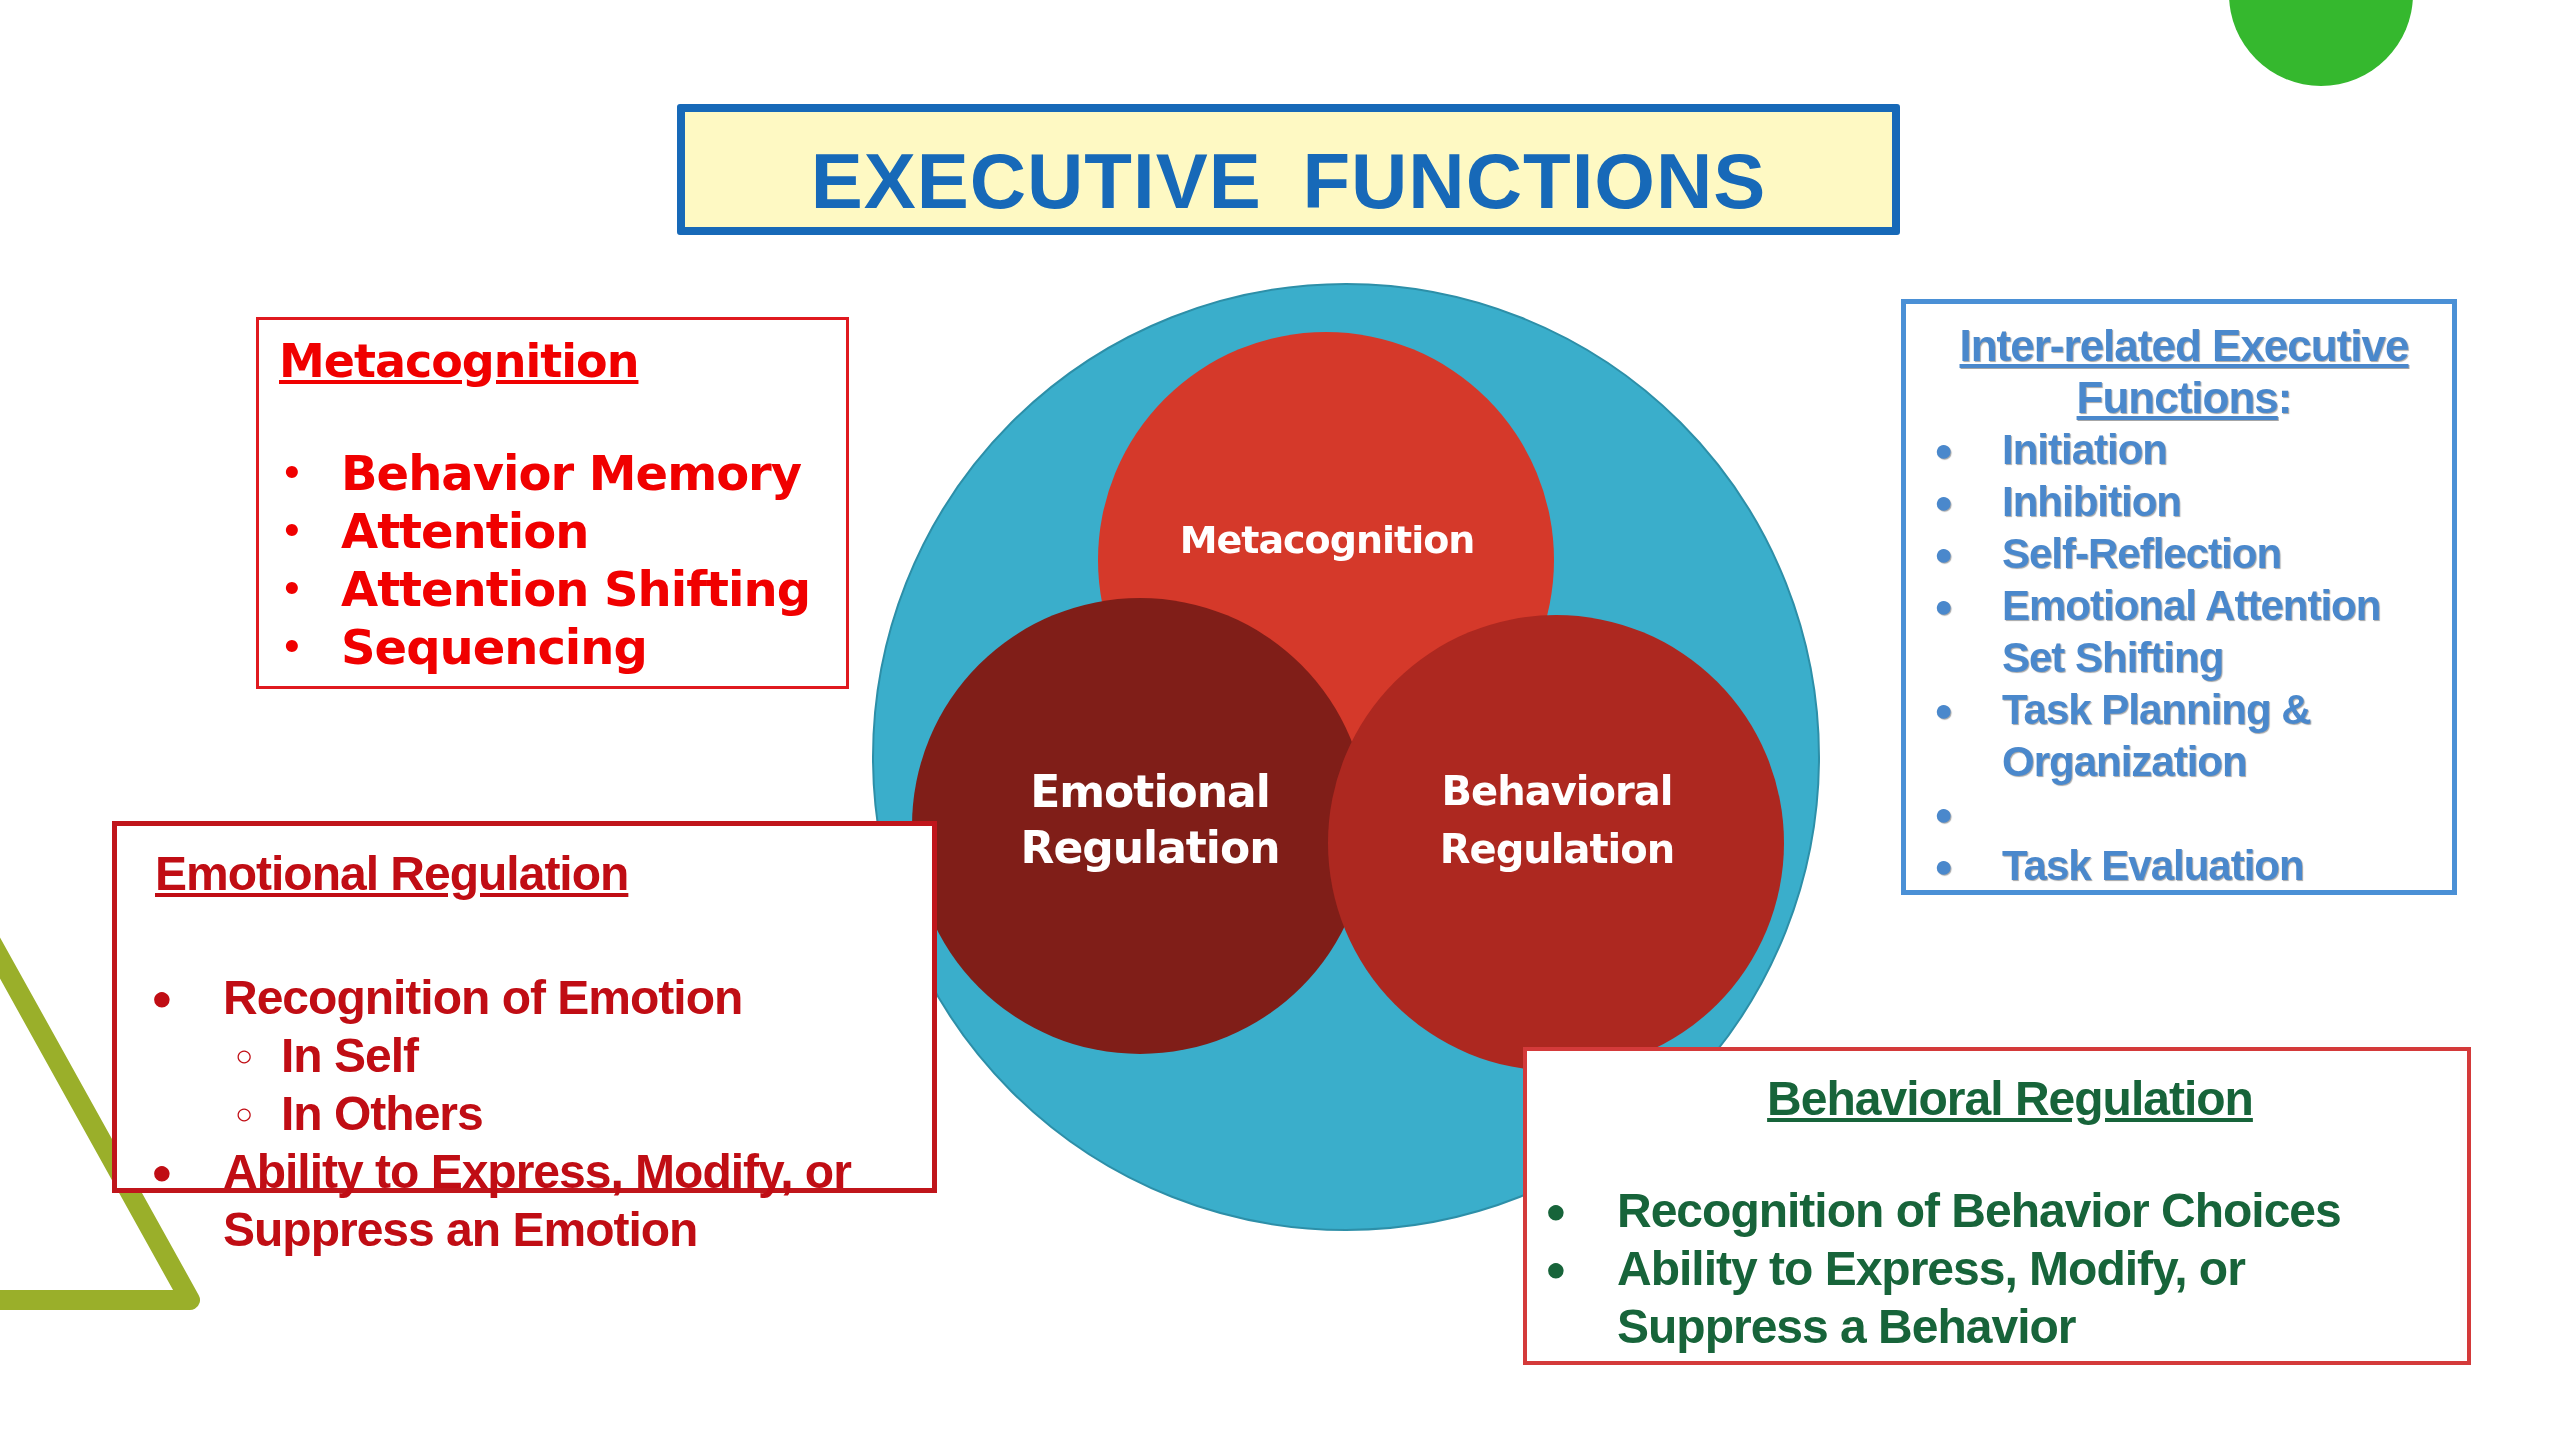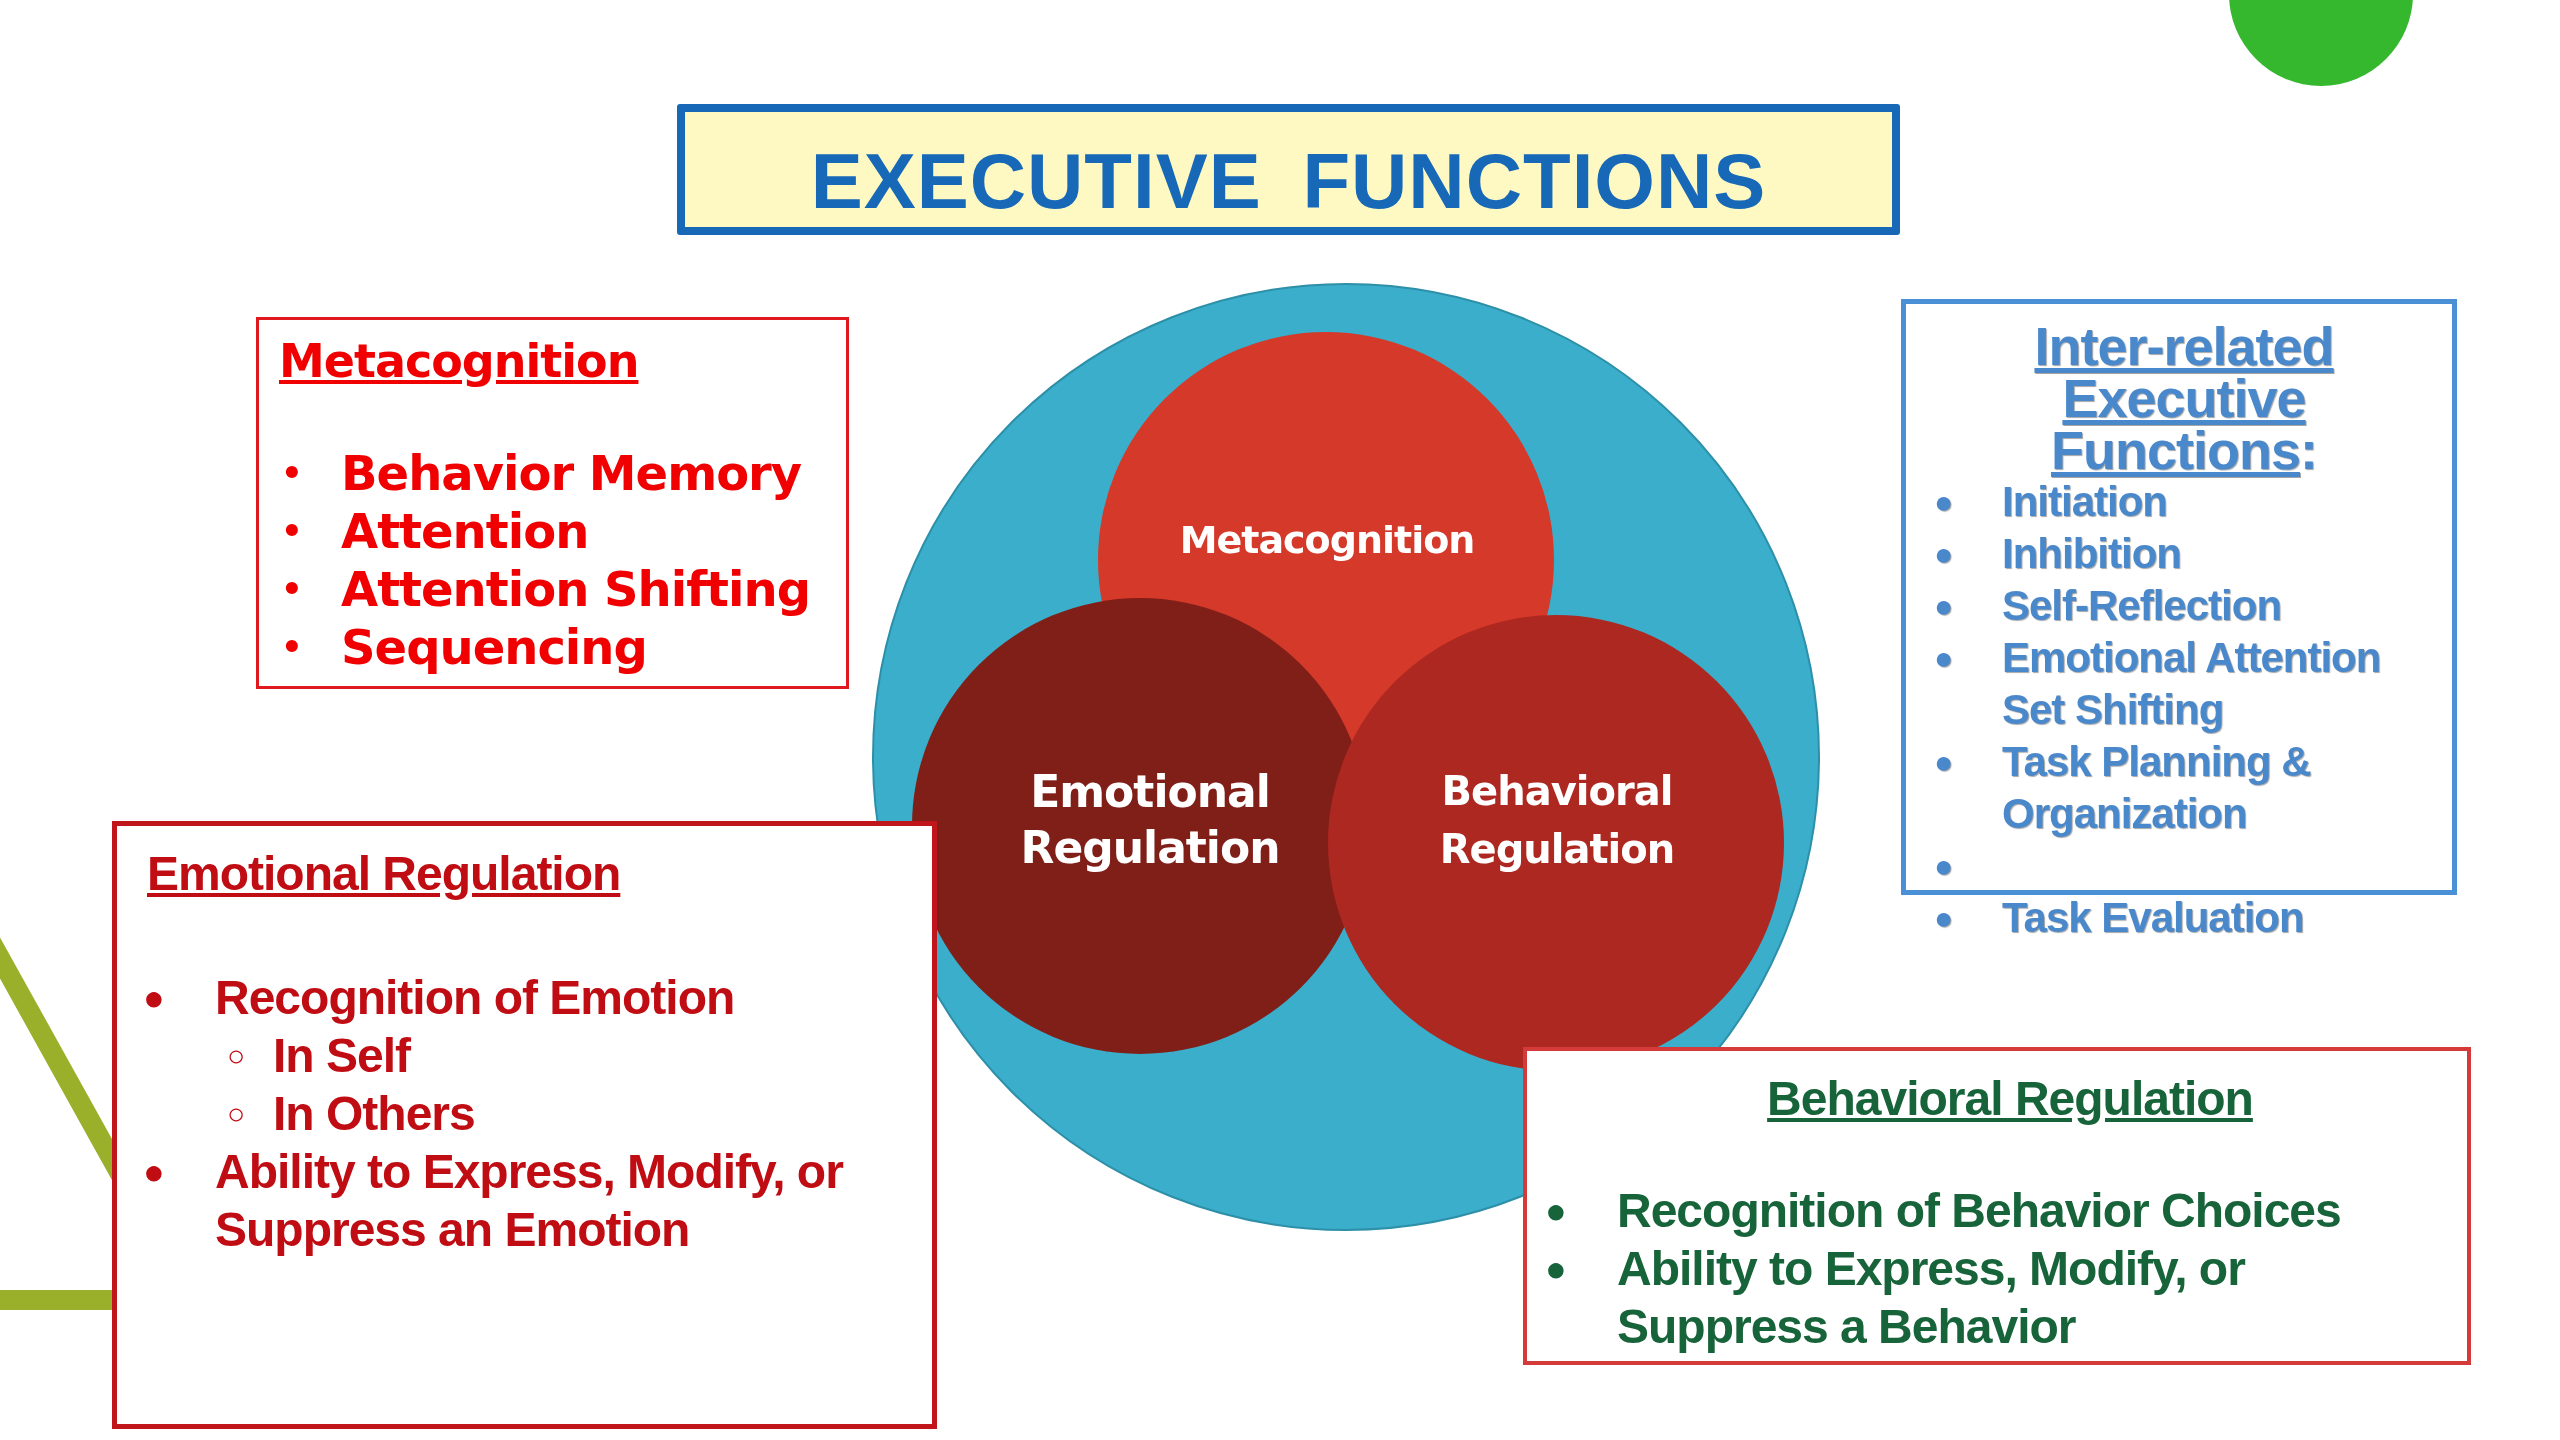--- a/index.html
+++ b/index.html
@@ -36,35 +36,35 @@
     display: flex;
   }
   .meta-box li .b { width: 60px; font-size: 34px; padding-left: 2px; }
 
   .inter-box {
     left: 1901px; top: 299px; width: 556px; height: 596px;
     border: 5px solid #4a90d6; box-sizing: border-box; background: #fff;
     padding: 16px 10px 0 20px;
   }
   .inter-box .hdr {
-    text-align: center; color: #4a88cc; font-weight: bold; font-size: 54px;
+    text-align: center; color: #4a88cc; font-weight: bold; font-size: 44px;
     line-height: 52px; letter-spacing: -1px;
     text-shadow: 1px 1px 1px rgba(0,0,0,0.35);
   }
   .inter-box .hdr u { text-decoration: underline; }
   .inter-box ul { list-style: none; margin: 0; padding: 0; }
   .inter-box li {
     display: flex; color: #4a88cc; font-weight: bold; font-size: 42px; line-height: 52px;
     letter-spacing: -1px; text-shadow: 1px 1px 1px rgba(0,0,0,0.35);
   }
   .inter-box li .b { width: 68px; font-size: 32px; padding-left: 8px; flex: none; }
 
   .emo-box {
-    left: 112px; top: 821px; width: 825px; height: 608px;
-    border: 5px solid #c0151b; padding: 20px 0 0 30px;
+    left: 112px; top: 821px; width: 825px; height: 372px;
+    border: 5px solid #c0151b; padding: 20px 0 0 38px;
   }
   .emo-box .hdr {
     color: #c00d14; font-weight: bold; font-size: 48px; text-decoration: underline;
     letter-spacing: -1px;
   }
   .emo-box ul { list-style: none; margin: 68px 0 0 -10px; padding: 0; }
   .emo-box li {
     display: flex; color: #c00d14; font-weight: bold; font-size: 48px; line-height: 58px;
     letter-spacing: -1px;
   }

